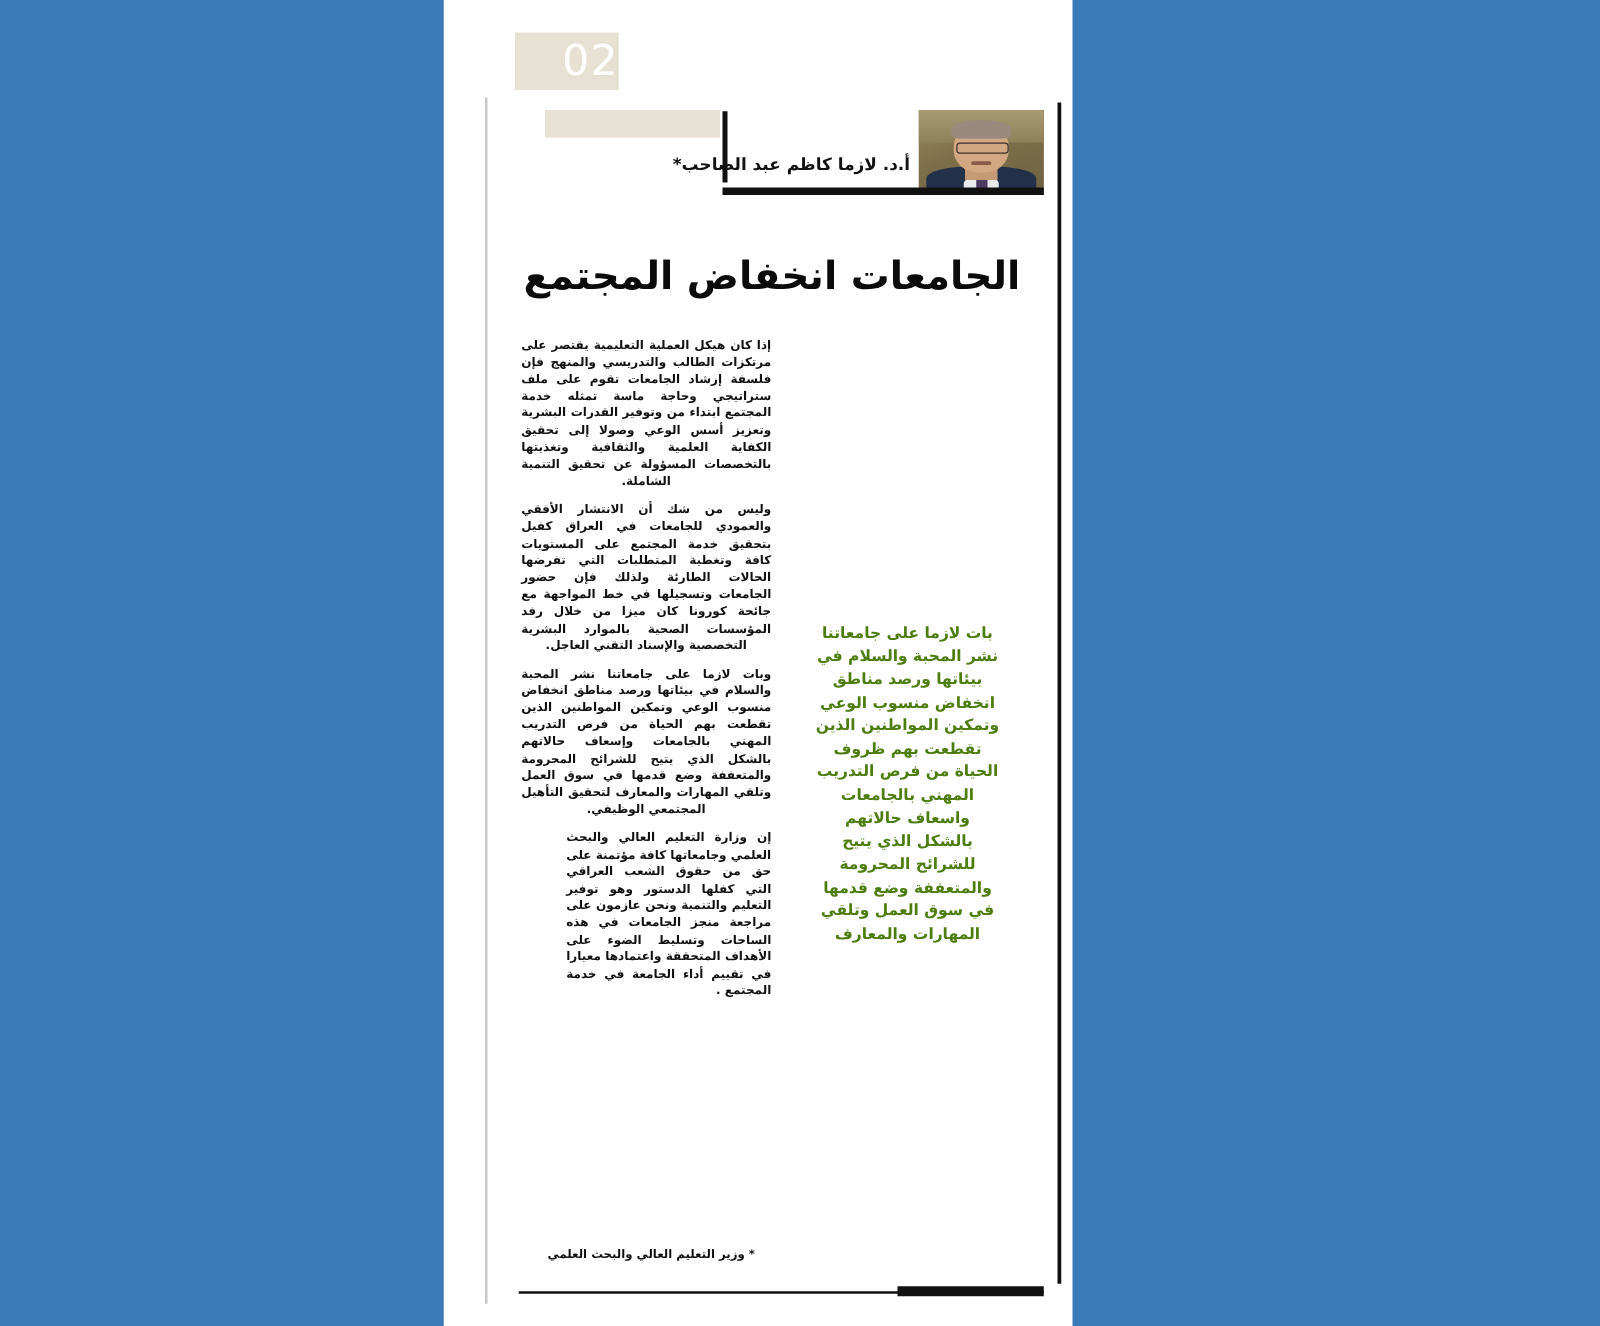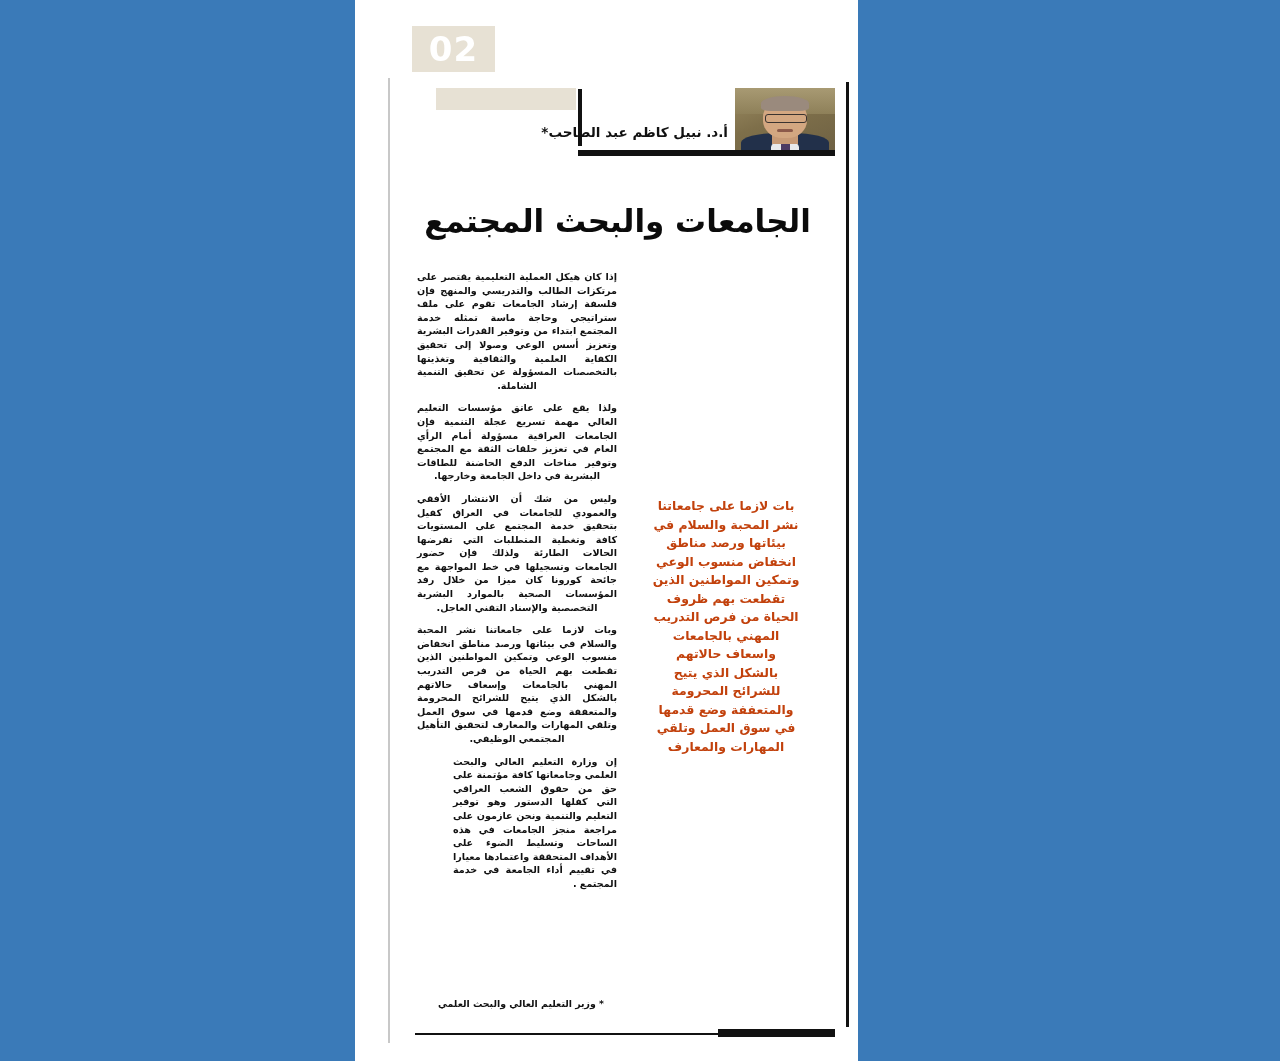--- a/index.html
+++ b/index.html
@@ -41,24 +41,24 @@
     height: 46px;
     background: #e7e1d4;
   }
   #page-number {
     position: absolute;
     left: 0;
     top: 0;
     width: 83px;
     height: 46px;
     line-height: 46px;
-    text-align: center;
+    text-align: right;
     color: #ffffff;
     font-size: 34px;
-    font-weight: bold;
+    font-weight: normal;
     letter-spacing: 1px;
     font-family: "DejaVu Sans", "Liberation Sans", sans-serif;
   }
   #masthead-band {
     position: absolute;
     left: 140px;
     top: 0;
     width: 363px;
     height: 45px;
     background: #2f72b5;
@@ -189,21 +189,21 @@
   }
 
   
   #pullquote {
     position: absolute;
     left: 297px;
     top: 497px;
     width: 148px;
     direction: rtl;
     text-align: center;
-    color: #c2410c;
+    color: #4d7c0f;
     font-size: 12.4px;
     line-height: 18.5px;
     font-weight: bold;
     font-family: "DejaVu Sans", sans-serif;
   }
 
   
   #footnote {
     position: absolute;
     left: 46px;
@@ -257,41 +257,40 @@
       <div id="page-number">02</div>
     </div>
   </div>
 
   <div id="left-rule"></div>
   <div id="right-rule"></div>
 
   <div id="byline-block">
     <div id="byline-tint"></div>
     <div id="byline-divider-v"></div>
-    <div id="byline-name">أ.د. نبيل كاظم عبد الصاحب*</div>
+    <div id="byline-name">أ.د. لازما كاظم عبد الصاحب*</div>
     <div id="author-photo">
       <div class="ph-bg"></div>
       <div class="ph-wall"></div>
       <div class="ph-suit"></div>
       <div class="ph-shirt"></div>
       <div class="ph-tie"></div>
       <div class="ph-neck"></div>
       <div class="ph-face"></div>
       <div class="ph-hair"></div>
       <div class="ph-glass"></div>
       <div class="ph-mouth"></div>
     </div>
     <div id="byline-divider-h"></div>
   </div>
 
-  <h1 id="headline">الجامعات والبحث المجتمع</h1>
+  <h1 id="headline">الجامعات انخفاض المجتمع</h1>
 
   <div id="body-col">
     <p>إذا كان هيكل العملية التعليمية يقتصر على مرتكزات الطالب والتدريسي والمنهج فإن فلسفة إرشاد الجامعات تقوم على ملف ستراتيجي وحاجة ماسة تمثله خدمة المجتمع ابتداء من وتوفير القدرات البشرية وتعزيز أسس الوعي وصولا إلى تحقيق الكفاية العلمية والثقافية وتغذيتها بالتخصصات المسؤولة عن تحقيق التنمية الشاملة.</p>
-    <p>ولذا يقع على عاتق مؤسسات التعليم العالي مهمة تسريع عجلة التنمية فإن الجامعات العراقية مسؤولة أمام الرأي العام في تعزيز حلقات الثقة مع المجتمع وتوفير مناخات الدفع الحاضنة للطاقات البشرية في داخل الجامعة وخارجها.</p>
     <p>وليس من شك أن الانتشار الأفقي والعمودي للجامعات في العراق كفيل بتحقيق خدمة المجتمع على المستويات كافة وتغطية المتطلبات التي تفرضها الحالات الطارئة ولذلك فإن حضور الجامعات وتسجيلها في خط المواجهة مع جائحة كورونا كان ميزا من خلال رفد المؤسسات الصحية بالموارد البشرية التخصصية والإسناد التقني العاجل.</p>
     <p>وبات لازما على جامعاتنا نشر المحبة والسلام في بيئاتها ورصد مناطق انخفاض منسوب الوعي وتمكين المواطنين الذين تقطعت بهم الحياة من فرص التدريب المهني بالجامعات وإسعاف حالاتهم بالشكل الذي يتيح للشرائح المحرومة والمتعففة وضع قدمها في سوق العمل وتلقي المهارات والمعارف لتحقيق التأهيل المجتمعي الوظيفي.</p>
     <p class="last-line-right">إن وزارة التعليم العالي والبحث العلمي وجامعاتها كافة مؤتمنة على حق من حقوق الشعب العراقي التي كفلها الدستور وهو توفير التعليم والتنمية ونحن عازمون على مراجعة منجز الجامعات في هذه الساحات وتسليط الضوء على الأهداف المتحققة واعتمادها معيارا في تقييم أداء الجامعة في خدمة المجتمع .</p>
   </div>
 
   <div id="pullquote">بات لازما على جامعاتنا نشر المحبة والسلام في بيئاتها ورصد مناطق انخفاض منسوب الوعي وتمكين المواطنين الذين تقطعت بهم ظروف الحياة من فرص التدريب المهني بالجامعات واسعاف حالاتهم بالشكل الذي يتيح للشرائح المحرومة والمتعففة وضع قدمها في سوق العمل وتلقي المهارات والمعارف</div>
 
   <div id="footnote">* وزير التعليم العالي والبحث العلمي</div>
 
   <div id="bottom-rule-thin"></div>

